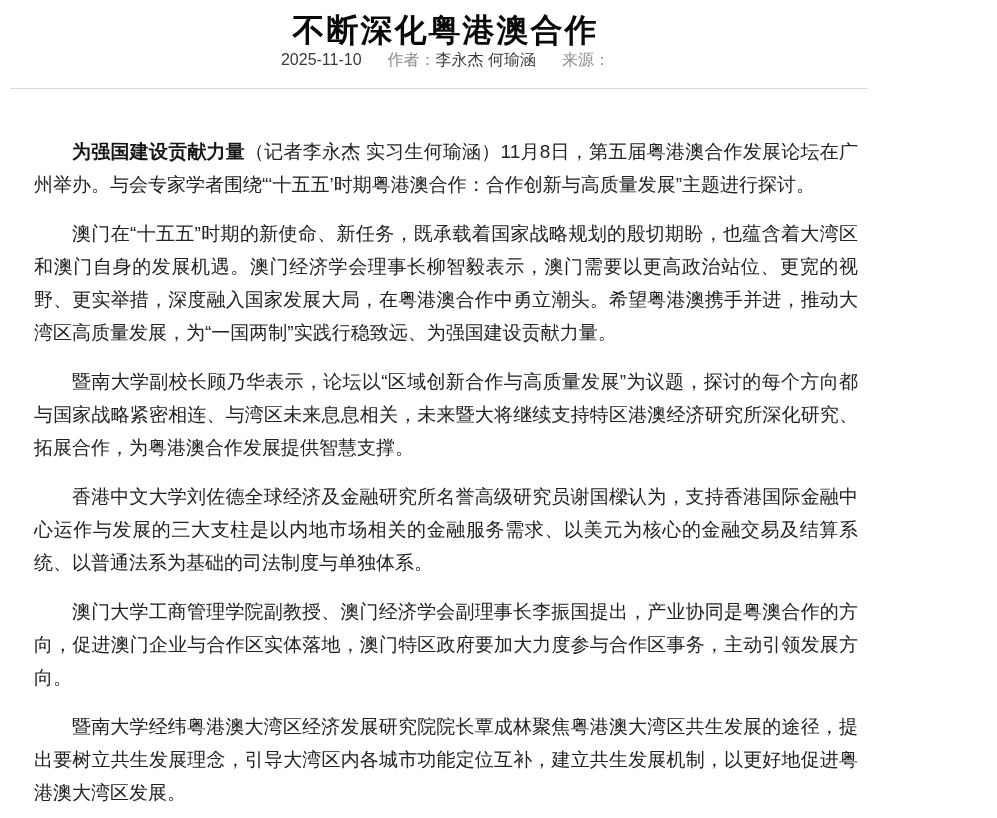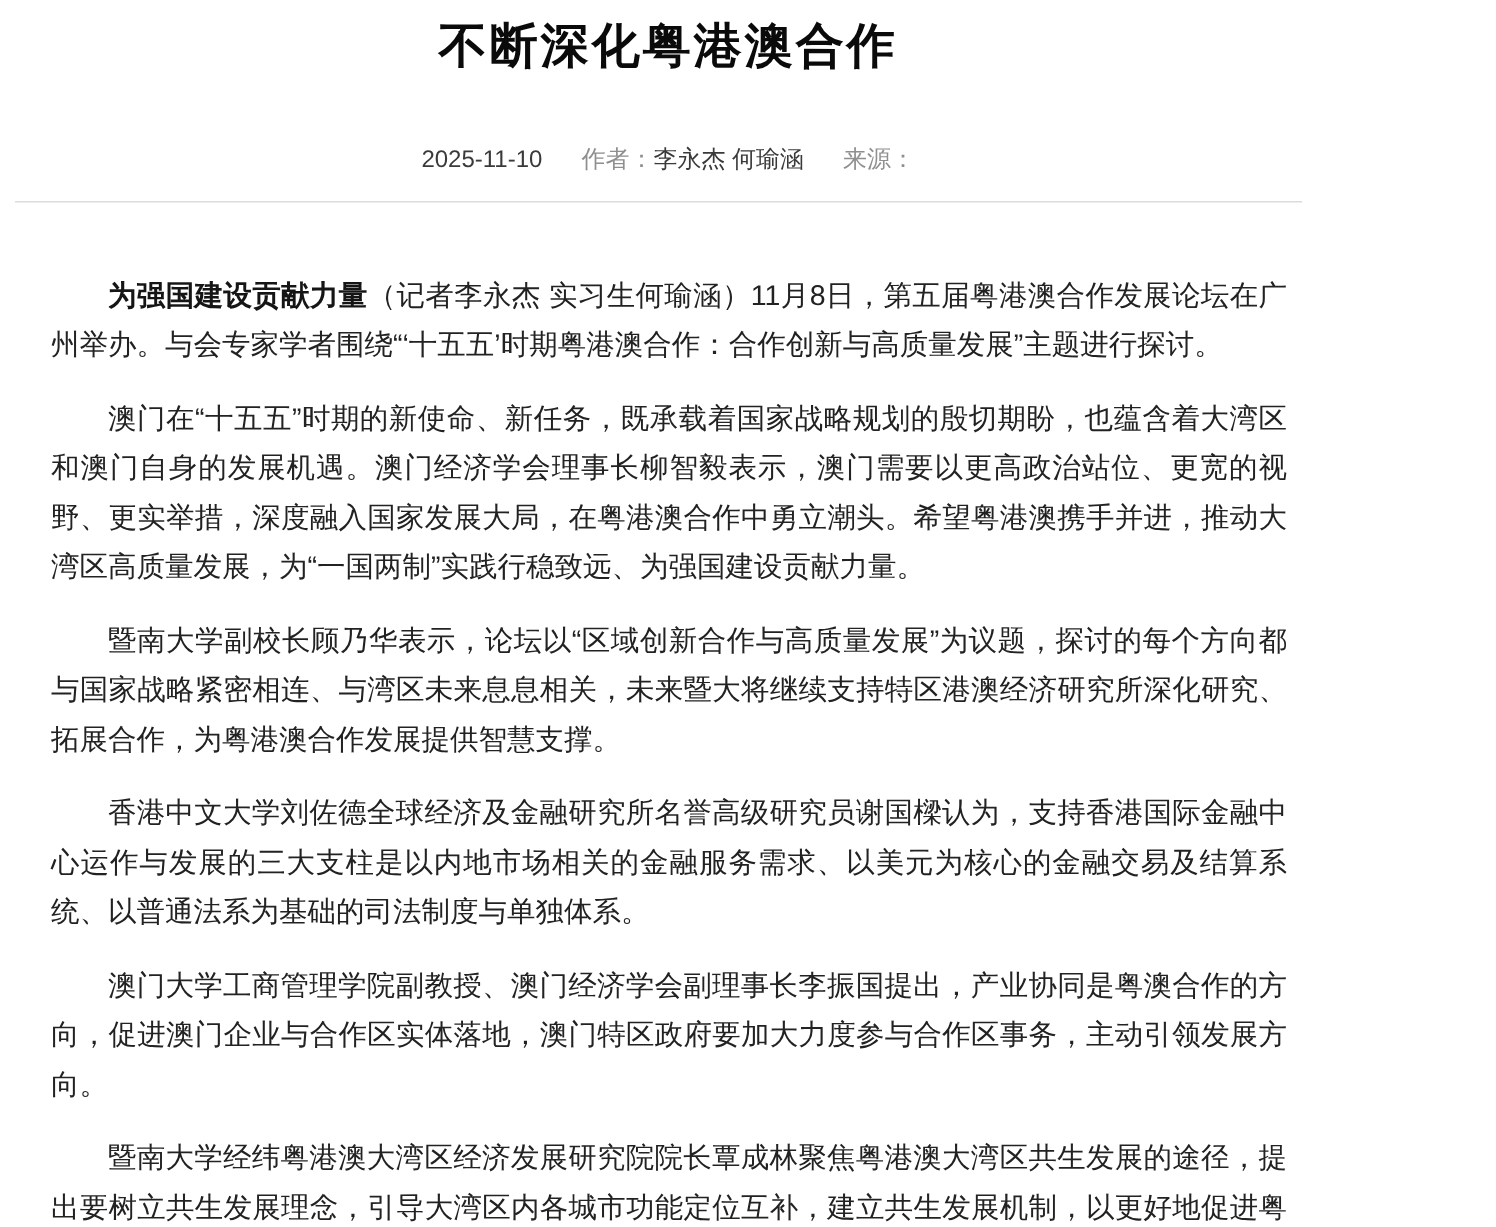--- a/index.html
+++ b/index.html
@@ -18,21 +18,20 @@
     padding-top: 10px;
     text-align: center;
     font-size: 32px;
     line-height: 40px;
     font-weight: 700;
     letter-spacing: 2px;
     color: #0a0a0a;
   }
 
   .meta-row {
-    margin-top: 46px;
     display: flex;
     justify-content: center;
     align-items: baseline;
     gap: 26px;
     font-size: 16px;
     color: #3a3a3a;
   }
   .meta-group { display: inline-flex; align-items: flex-start; }
   .meta-label { color: #8f8f8f; }
   .meta-value { color: #3a3a3a; }

